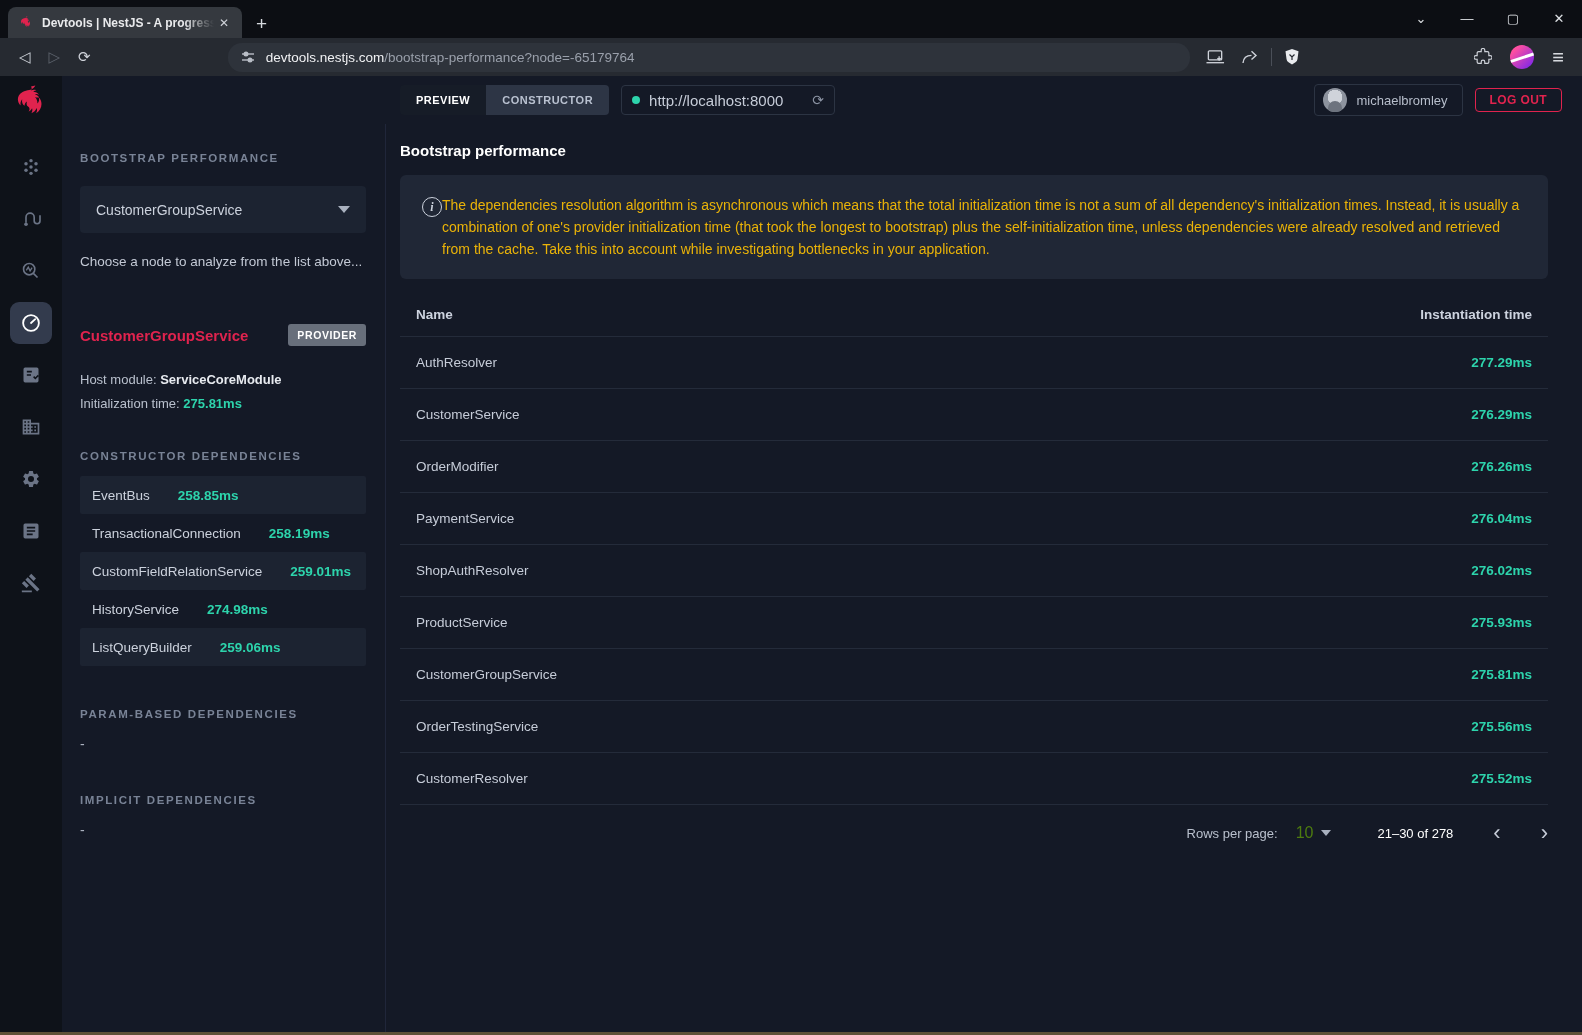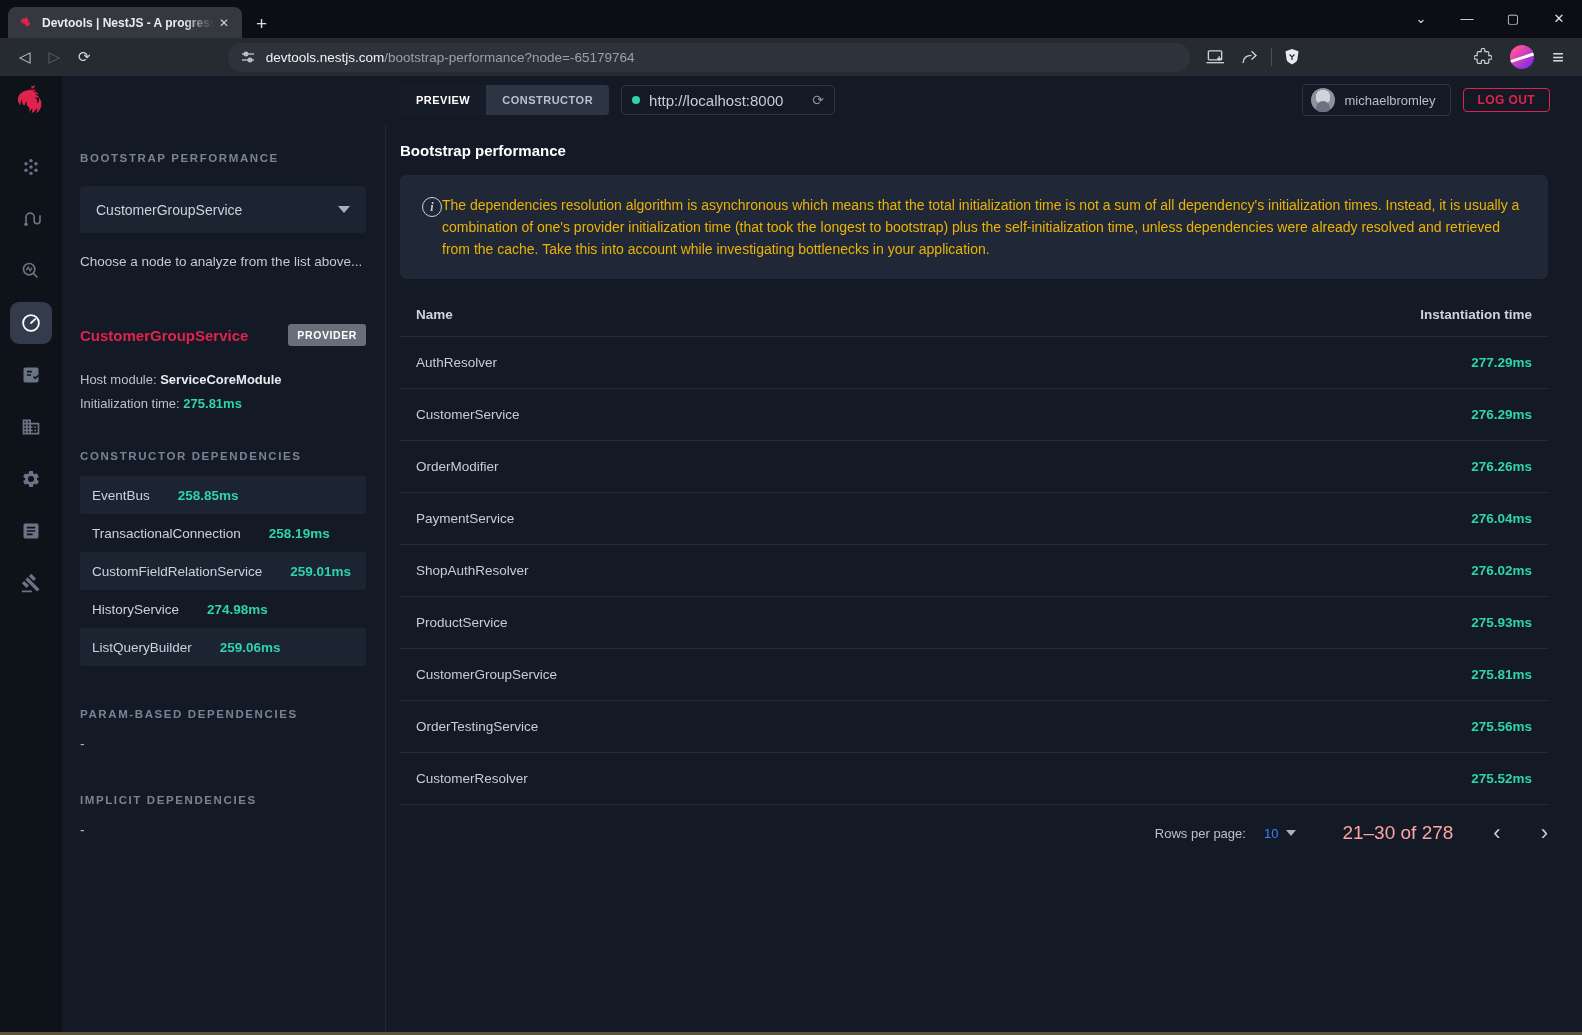--- a/index.html
+++ b/index.html
@@ -40,21 +40,21 @@
   .right-col { flex:1; display:flex; flex-direction:column; }
   .app-header { height:48px; display:flex; align-items:center; padding-left:338px; }
   .seg { display:flex; border-radius:4px; overflow:hidden; }
   .seg-btn { height:30px; padding:0 16px; font-size:11px; font-weight:bold; letter-spacing:.5px; display:flex; align-items:center; }
   .seg-btn.preview { background:#161c27; color:#ffffff; }
   .seg-btn.interactive { background:#2d3545; color:#b9c1d0; }
   .urlbox { height:30px; width:214px; margin-left:12px; border:1px solid #2c3443; border-radius:4px; display:flex; align-items:center; padding:0 10px; }
   .green-dot { width:8px; height:8px; border-radius:50%; background:#2dd4ac; }
   .urlbox input { background:transparent; border:none; outline:none; color:#c6ccd8; font-size:15px; margin-left:9px; width:140px; font-family:"Liberation Sans",sans-serif; }
   .url-reload { color:#8b93a3; font-size:14px; margin-left:auto; }
-  .header-right { margin-left:auto; display:flex; align-items:center; padding-right:32px; }
+  .header-right { margin-left:auto; display:flex; align-items:center; padding-right:20px; }
   .user-chip { height:32px; border:1px solid #2c3443; border-radius:4px; display:flex; align-items:center; padding:0 14px 0 8px; }
   .user-avatar { width:24px; height:24px; border-radius:50%; background:radial-gradient(circle at 50% 38%, #cfd3da 0 38%, #8d939e 39% 100%); margin-right:9px; overflow:hidden; position:relative; }
   .user-avatar::after{ content:""; position:absolute; left:5px; top:13px; width:14px; height:11px; border-radius:7px 7px 0 0; background:#6d737e; }
   .user-name { color:#b7becb; font-size:13px; }
   .logout-btn { height:24px; margin-left:12px; border:1px solid #e0234e; border-radius:4px; color:#e0234e; font-size:12px; font-weight:bold; letter-spacing:.4px; display:flex; align-items:center; padding:0 14px; background:transparent; }
 
   .body-row { flex:1; display:flex; min-height:0; }
 
   
   .panel { width:324px; flex-shrink:0; border-right:1px solid #20263a; padding:28px 19px 0 18px; }
@@ -85,23 +85,23 @@
   .info-icon { width:20px; height:20px; border:1.6px solid #ccd2dd; border-radius:50%; color:#ccd2dd; font-size:12px; font-weight:bold; text-align:center; line-height:18px; flex-shrink:0; margin-top:3px; font-family:"Liberation Serif",serif; font-style:italic; }
   .info-text { margin-left:0; color:#eab308; font-size:14px; line-height:22px; }
   .table { margin-top:14px; }
   .t-head { display:flex; align-items:center; height:44px; border-bottom:1px solid #242b3a; color:#cdd3df; font-size:13.5px; font-weight:bold; padding:0 16px; }
   .t-row { display:flex; align-items:center; height:52px; border-bottom:1px solid #242b3a; padding:0 16px; }
   .t-row:last-child { border-bottom:1px solid #242b3a; }
   .c-name { flex:1; color:#c6ccd8; font-size:13.5px; }
   .c-time { color:#2dd4ac; font-size:13.5px; font-weight:bold; }
   .pagination { display:flex; align-items:center; justify-content:flex-end; height:56px; color:#b9c0cd; font-size:13px; }
   .rpp-select { display:flex; align-items:center; margin-left:18px; }
-  .rpp-value { color:#3b82f6; font-size:13px; }
+  .rpp-value { color:#4d7c0f; font-size:16px; }
   .rpp-caret { width:0; height:0; border-left:5px solid transparent; border-right:5px solid transparent; border-top:6px solid #a9b1bf; margin-left:8px; }
-  .range { margin-left:46px; color:#fca5a5; font-size:19px; }
+  .range { margin-left:46px; color:#ffffff; font-size:13px; }
   .pg-chev { color:#c6ccd8; font-size:22px; margin-left:40px; line-height:1; }
 
   .desktop-strip { height:3px; background:#5f5138; }
   svg { display:block; }
 </style>
 </head>
 <body>
 
 <div class="window">
 

